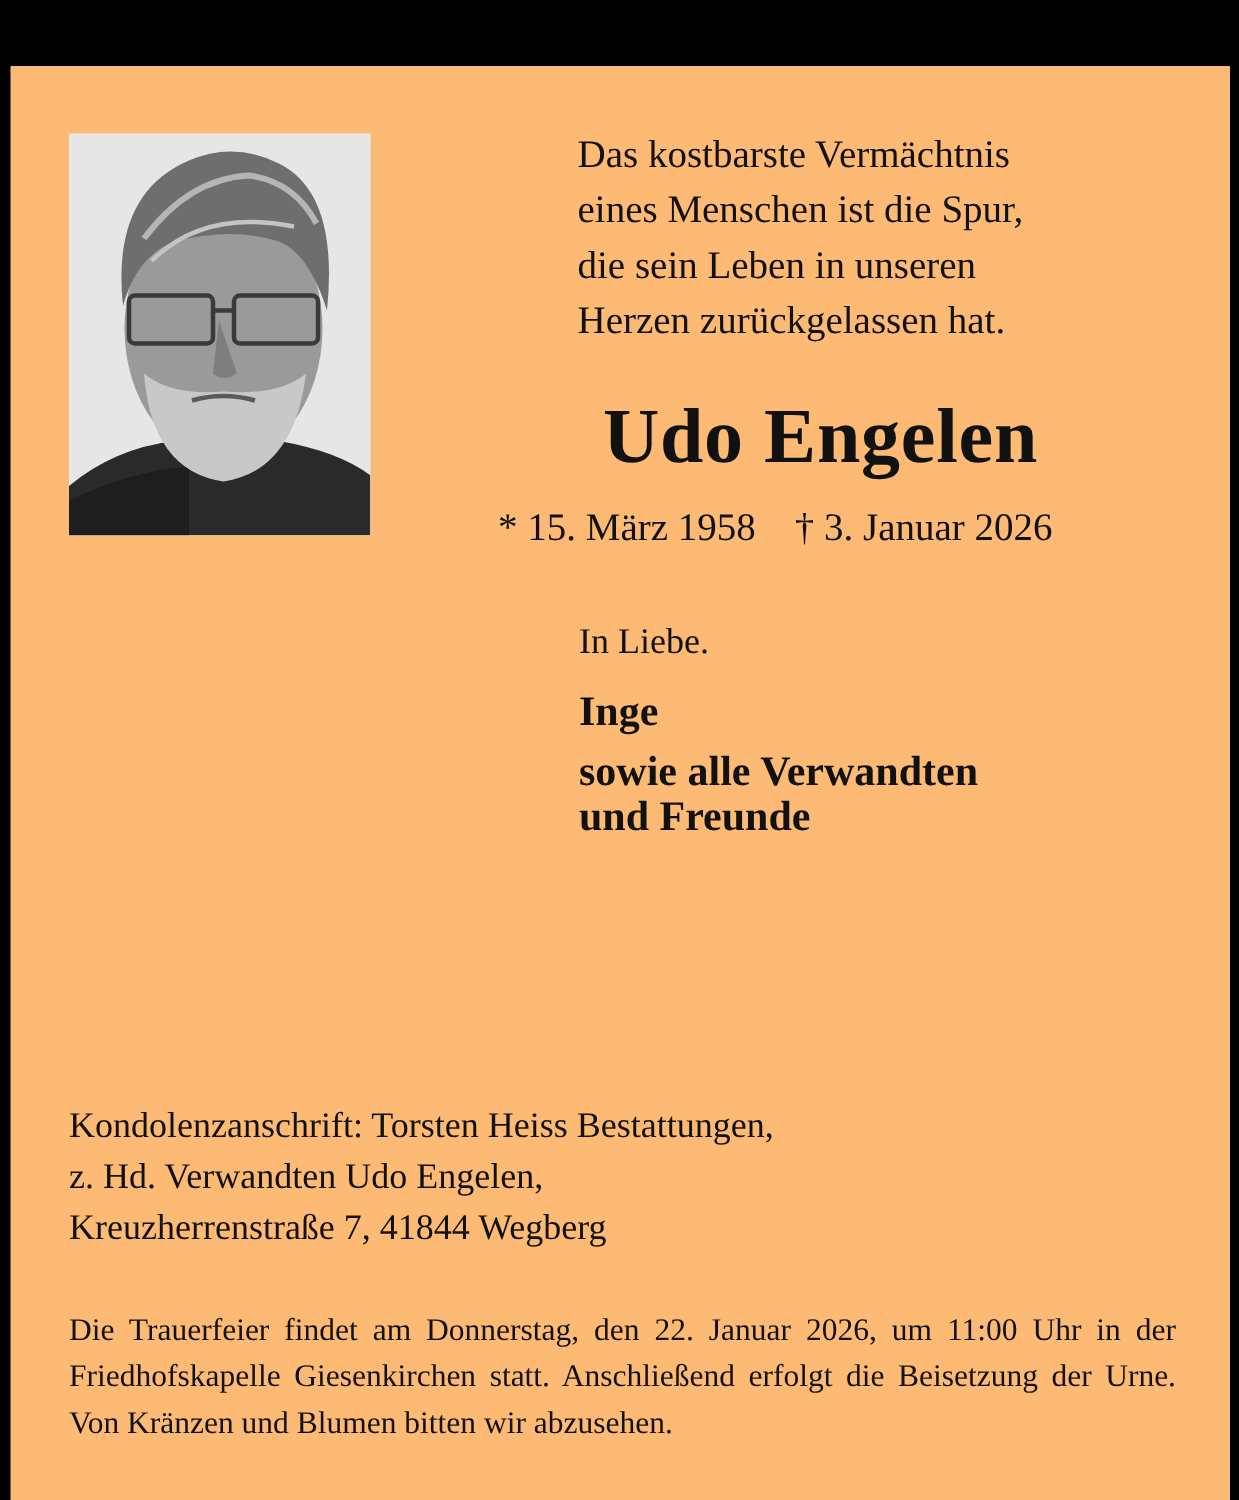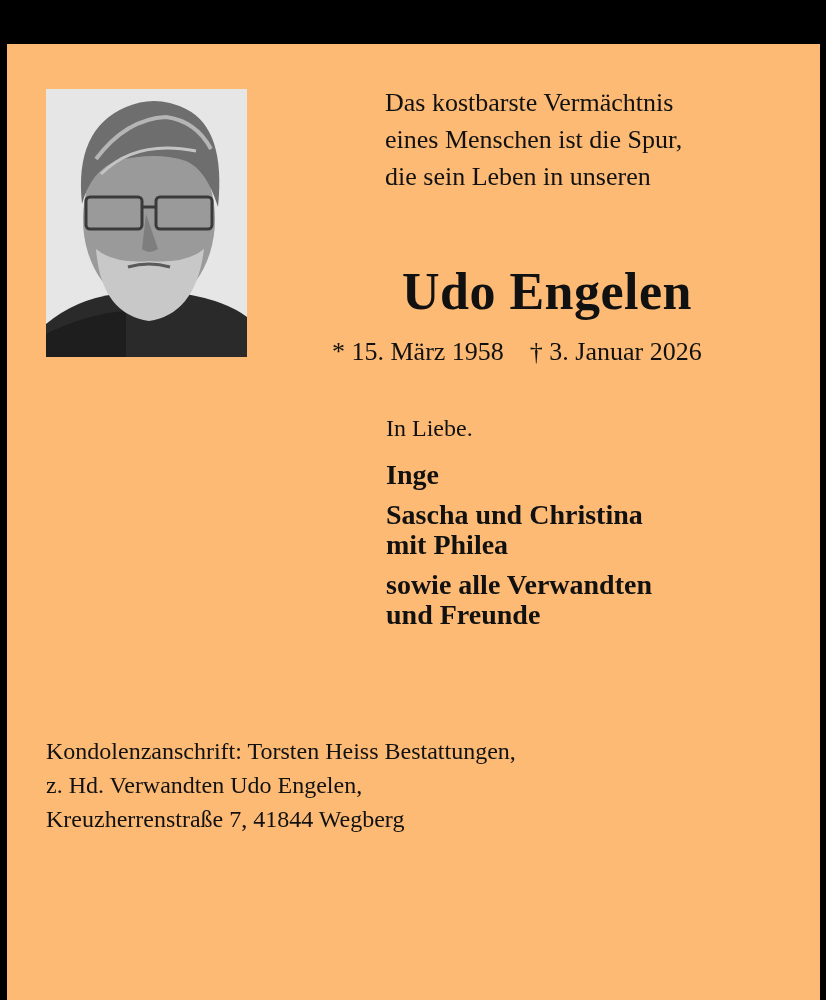--- a/index.html
+++ b/index.html
@@ -76,44 +76,42 @@
 
       <path d="M50 160 Q55 225 103 232 Q150 225 158 160 Q140 175 103 172 Q68 175 50 160 Z" fill="#c8c8c8"></path>
       <path d="M82 178 Q103 172 124 178" stroke="#5a5a5a" stroke-width="3" fill="none"></path>
     </svg>
   </div>
 
   <div class="quote">
     <div>Das kostbarste Vermächtnis</div>
     <div>eines Menschen ist die Spur,</div>
     <div>die sein Leben in unseren</div>
+    <div>Herzen zurückgelassen hat.</div>
   </div>
 
   <div class="name">Udo Engelen</div>
 
   <div class="dates">
     <span>* 15. März 1958</span><span class="gap"></span><span>† 3. Januar 2026</span>
   </div>
 
   <div class="closing">In Liebe.</div>
 
   <div class="mourners">
     <div class="grp">
       <div>Inge</div>
     </div>
     <div class="grp">
-      <div>Sascha und Christina</div>
-      <div>mit Philea</div>
-    </div>
-    <div class="grp">
       <div>sowie alle Verwandten</div>
       <div>und Freunde</div>
     </div>
   </div>
 
   <div class="address">
     <div>Kondolenzanschrift: Torsten Heiss Bestattungen,</div>
     <div>z. Hd. Verwandten Udo Engelen,</div>
     <div>Kreuzherrenstraße 7, 41844 Wegberg</div>
   </div>
 
+  <div class="service">Die Trauerfeier findet am Donnerstag, den 22. Januar 2026, um 11:00 Uhr in der Friedhofskapelle Giesenkirchen statt. Anschließend erfolgt die Beisetzung der Urne. Von Kränzen und Blumen bitten wir abzusehen.</div>
 
 </div>
 
 </body></html>

